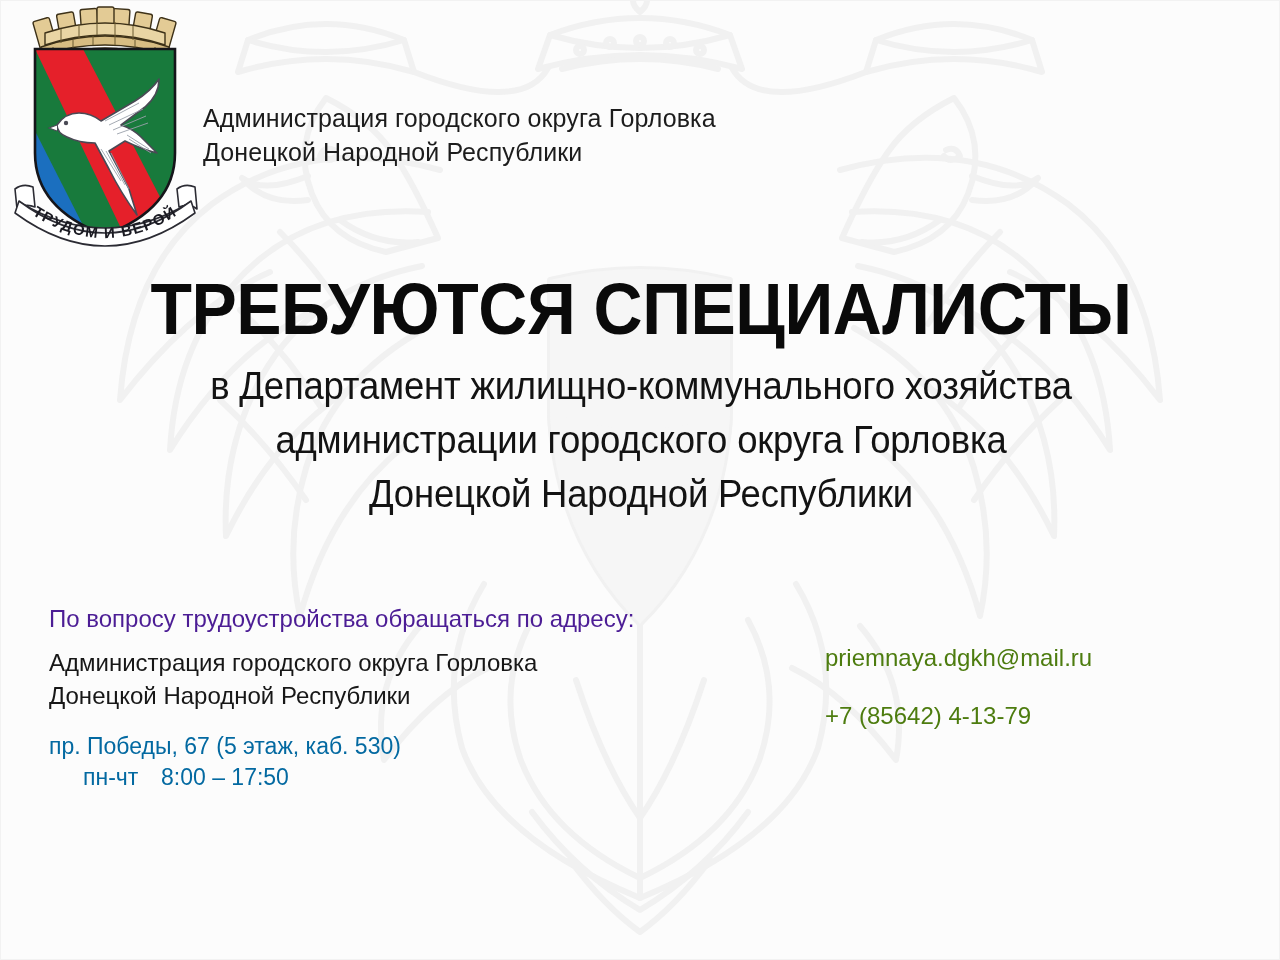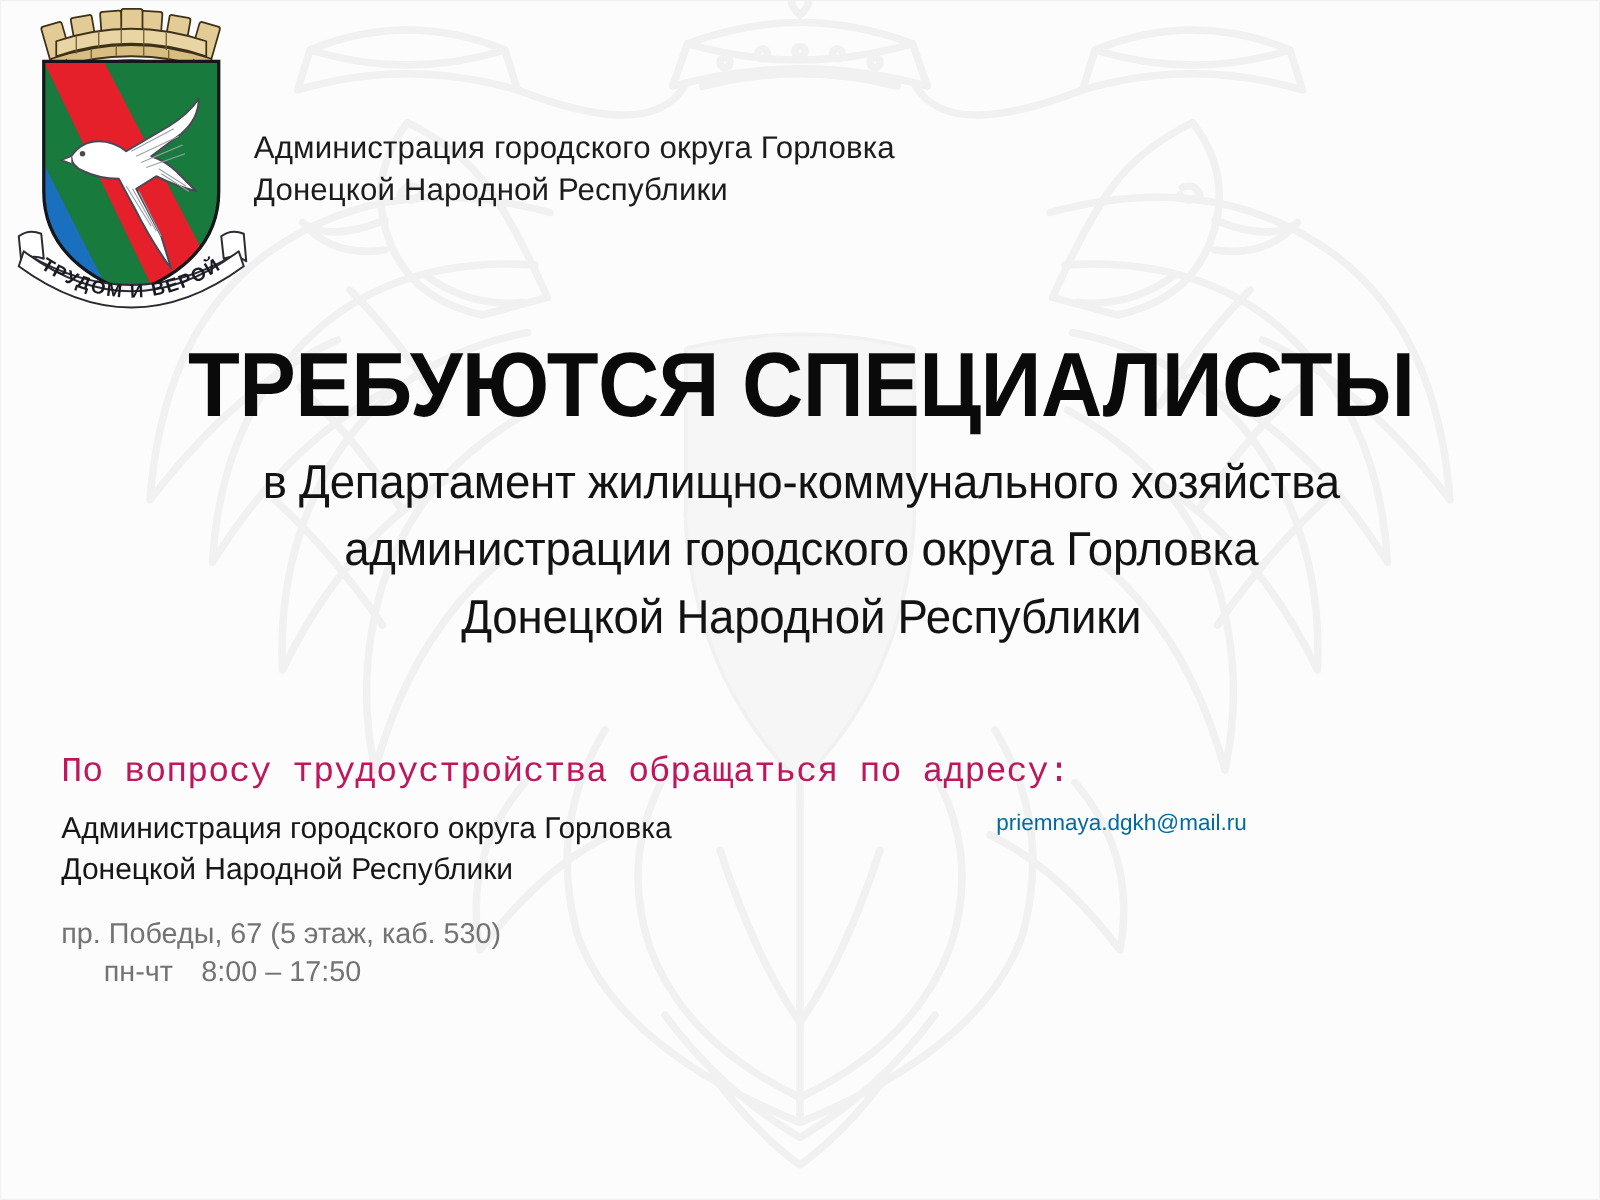--- a/index.html
+++ b/index.html
@@ -104,62 +104,61 @@
     transform-origin: center;
   }
   .subhead div { white-space: nowrap; }
 
   
   .contact-intro {
     position: absolute;
     left: 48px;
     top: 602px;
     z-index: 2;
-    font-size: 28px;
+    font-size: 24px;
     line-height: 32px;
-    color: #be185d;
+    color: #4c1d95;
     white-space: nowrap;
-    font-family: Liberation Mono, monospace;
   }
 
   .address-block {
     position: absolute;
     left: 48px;
     top: 645px;
     z-index: 2;
     font-size: 24px;
     line-height: 33px;
     color: #171717;
   }
   .address-block div { white-space: nowrap; }
 
   .hours-block {
     position: absolute;
     left: 48px;
     top: 730px;
     z-index: 2;
     font-size: 23px;
     line-height: 31px;
-    color: #737373;
+    color: #0369a1;
   }
   .hours-block div { white-space: nowrap; }
   .hours-row .day {
     display: inline-block;
     min-width: 78px;
     margin-left: 34px;
   }
 
   .right-contacts {
     position: absolute;
-    left: 796px;
+    left: 824px;
     top: 640px;
     z-index: 2;
-    font-size: 18px;
+    font-size: 24px;
     line-height: 34px;
-    color: #0369a1;
+    color: #4d7c0f;
   }
   .right-contacts .email { white-space: nowrap; }
   .right-contacts .phones { margin-top: 22px; }
   .right-contacts .phones div {
     white-space: nowrap;
     line-height: 37px;
   }
 </style>
 </head>
 <body>
@@ -345,16 +344,17 @@
   <div class="hours-block">
     <div>пр. Победы, 67 (5 этаж, каб. 530)</div>
     <div class="hours-row">
       <span class="day">пн-чт</span><span>8:00 – 17:50</span>
     </div>
   </div>
 
   <div class="right-contacts">
     <div class="email">priemnaya.dgkh@mail.ru</div>
     <div class="phones">
+      <div>+7 (85642) 4-13-79</div>
     </div>
   </div>
 
 </div>
 
 </body></html>

